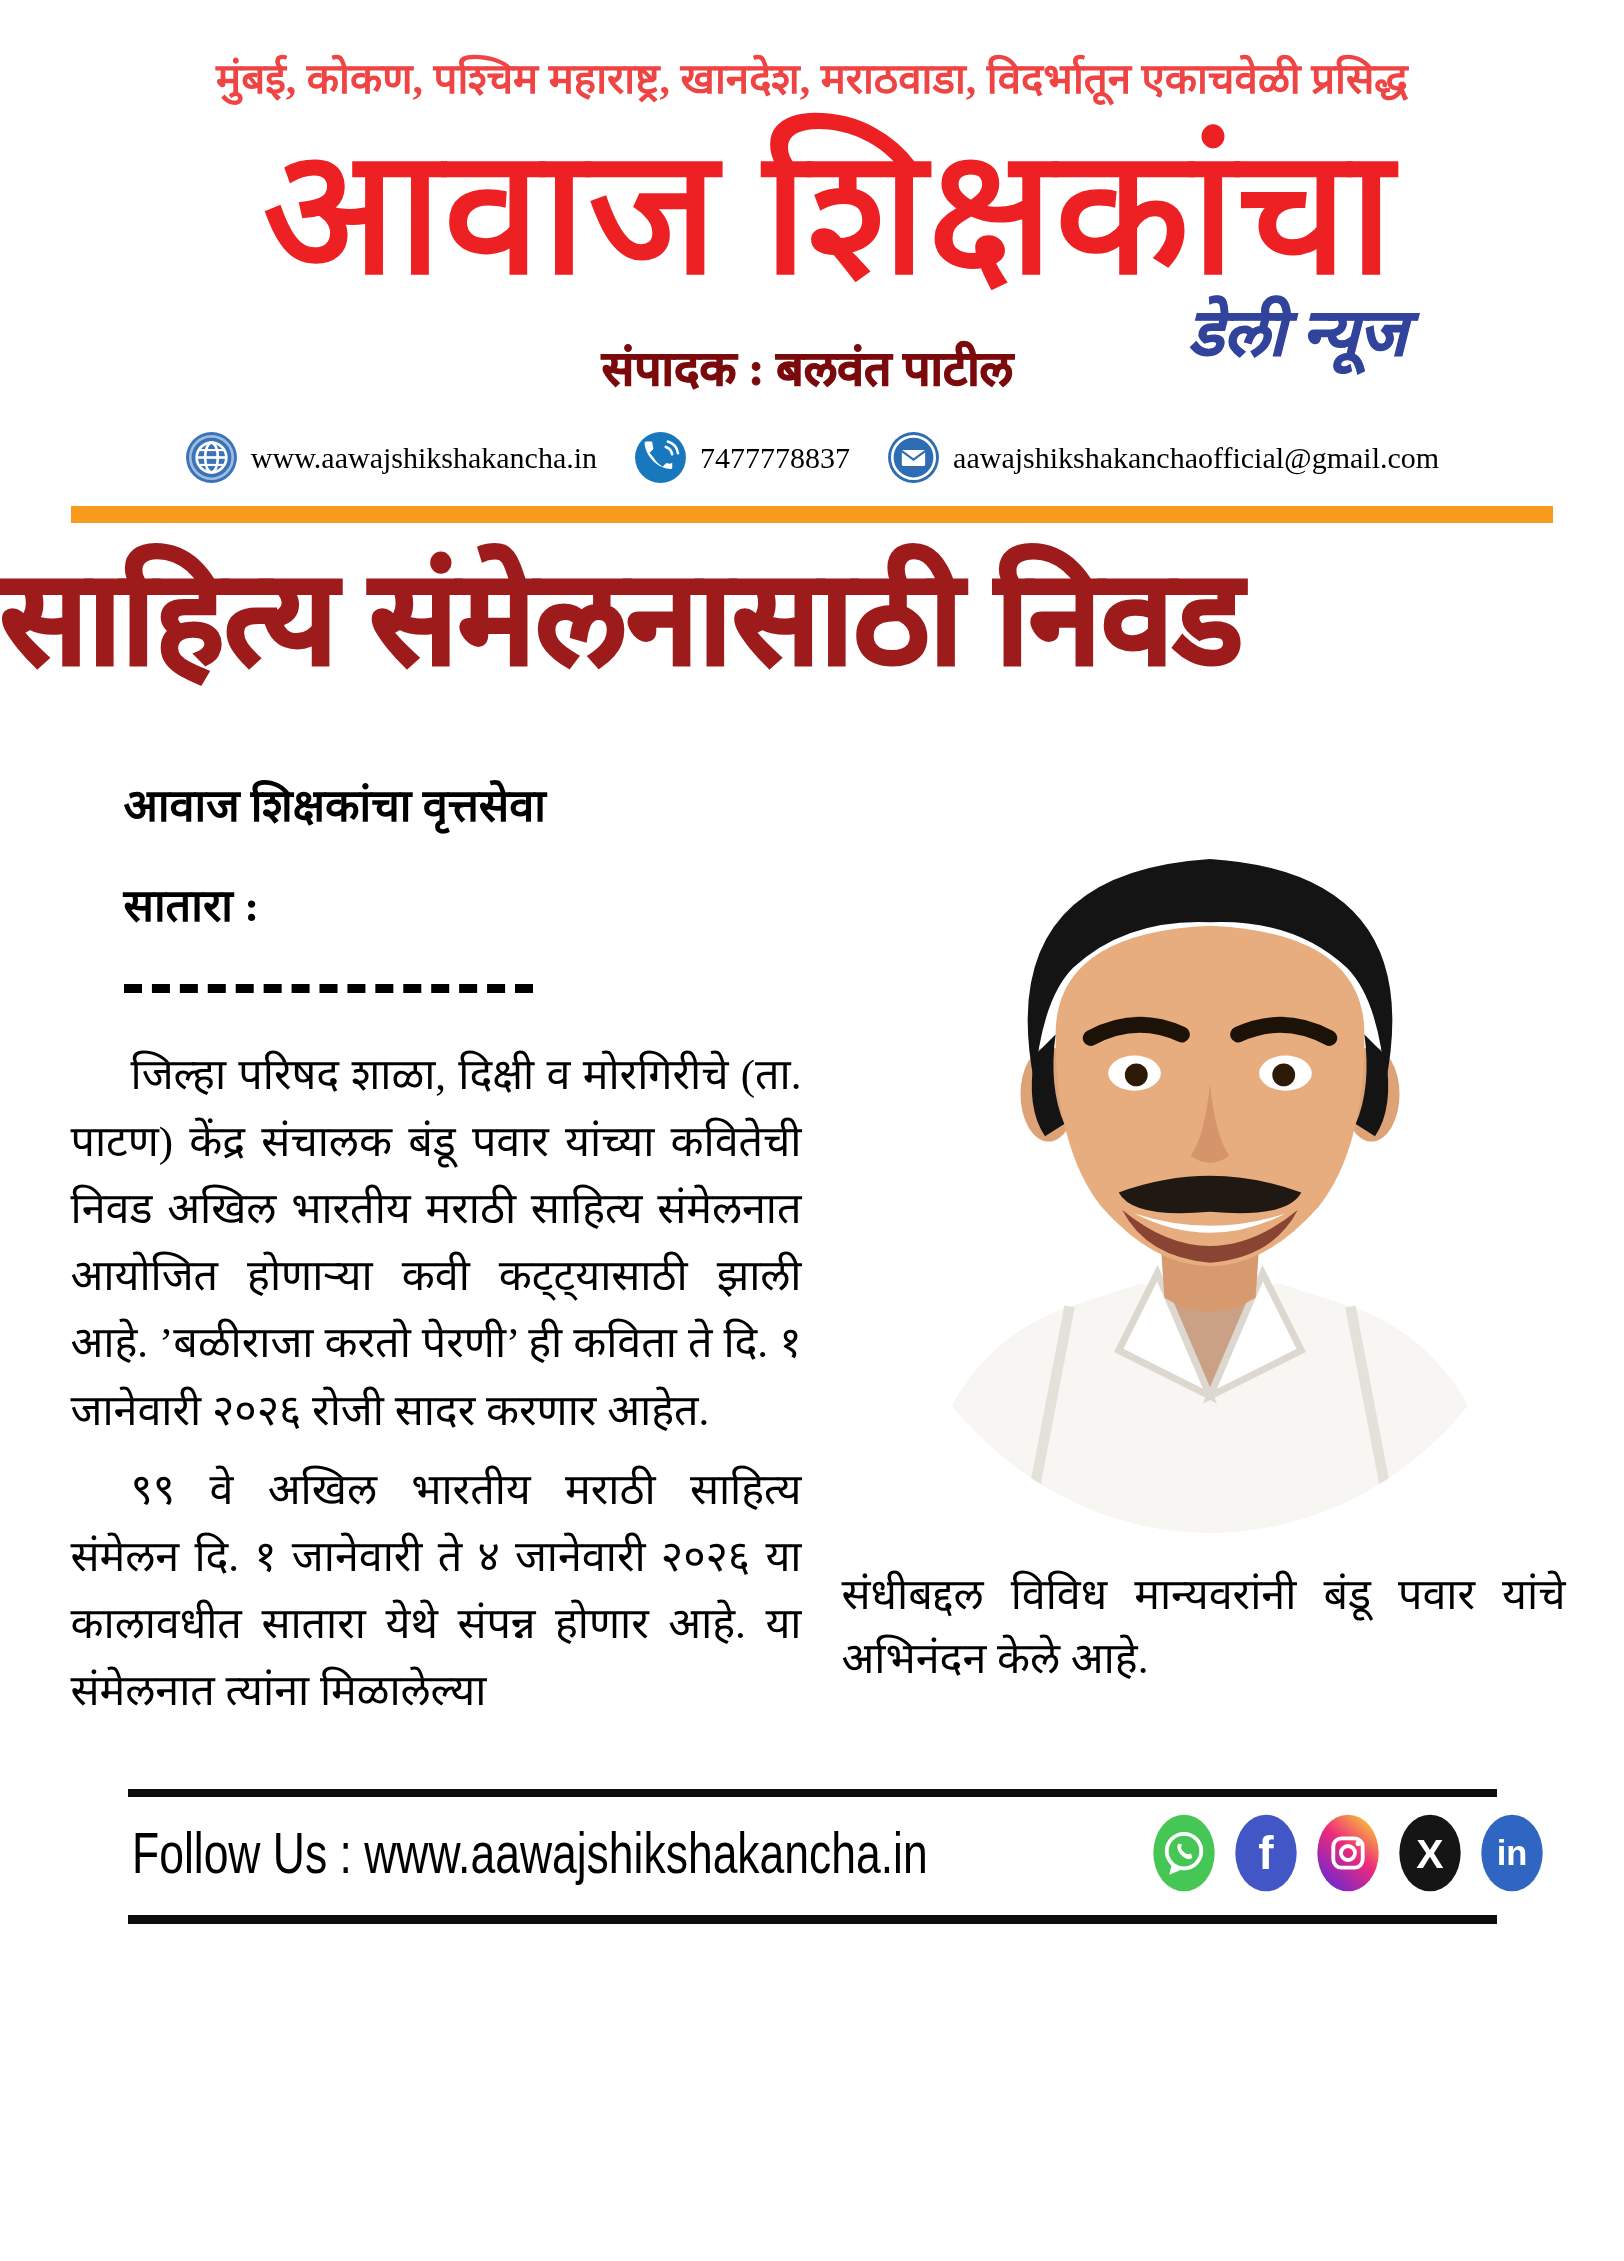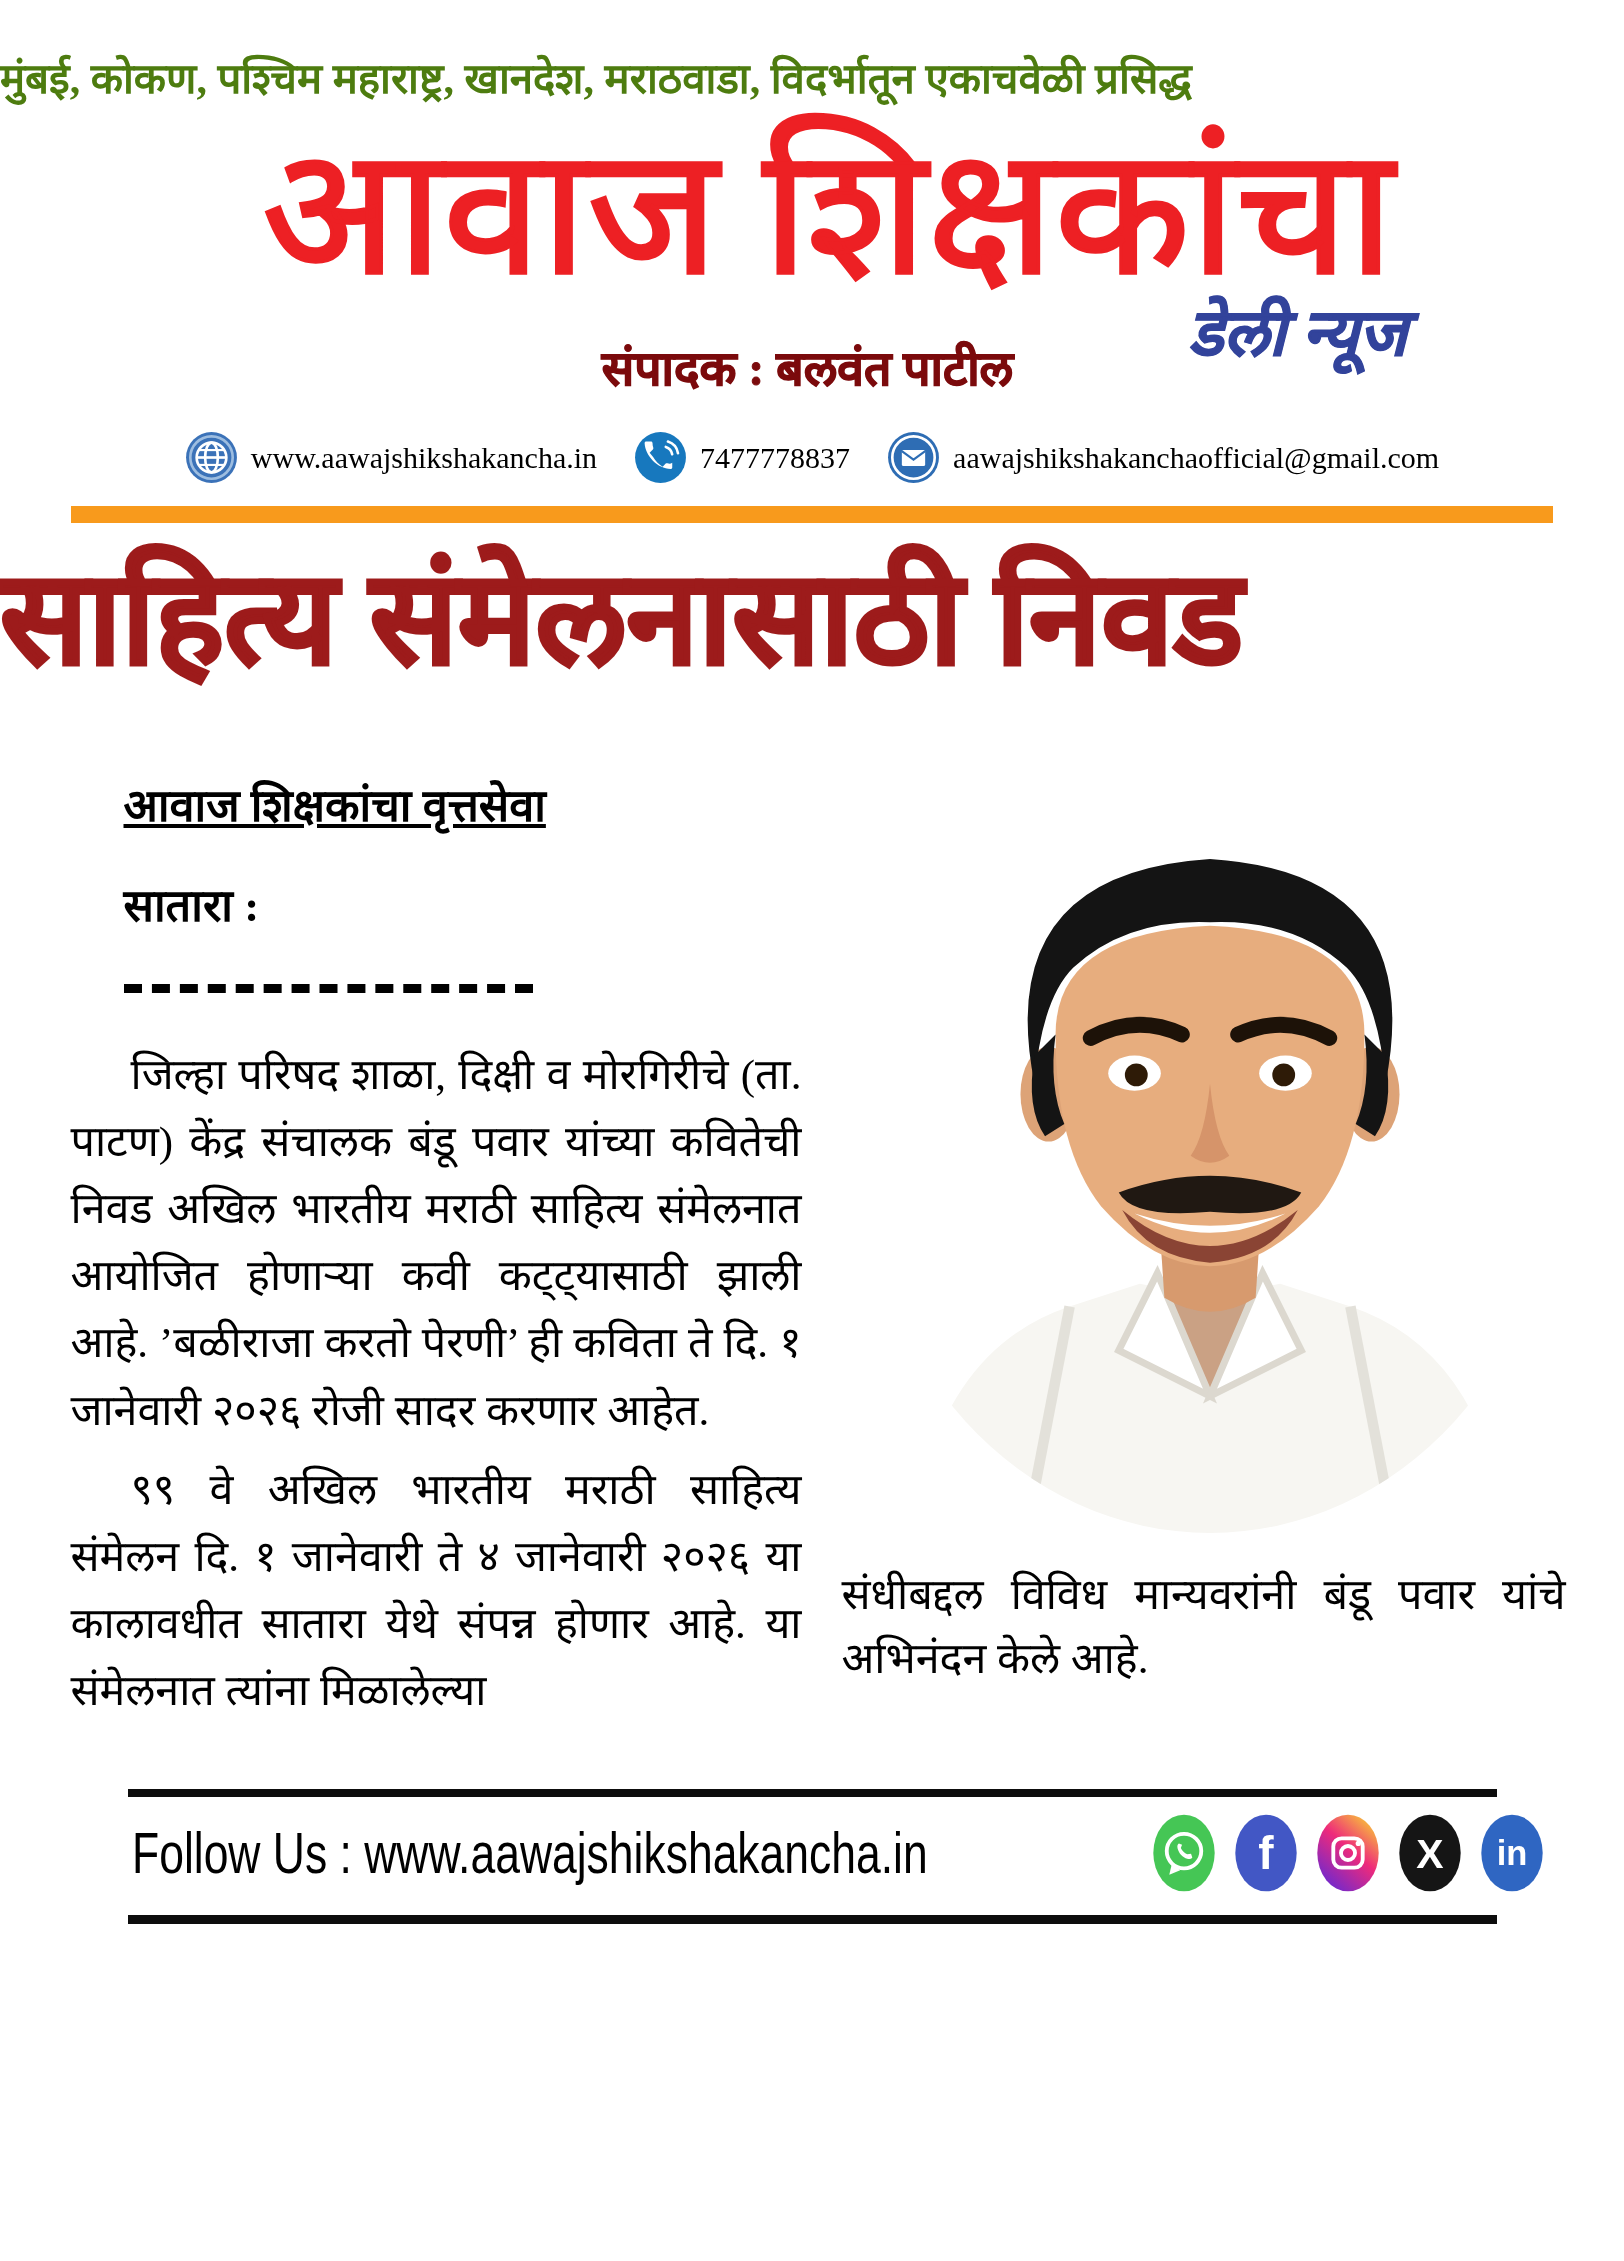--- a/index.html
+++ b/index.html
@@ -8,25 +8,25 @@
     width: 1624px;
     min-height: 2261px;
     font-family: "Liberation Serif", "DejaVu Serif", serif;
     color: #000;
     overflow-x: hidden;
   }
   .page { width: 1624px; min-height: 2261px; background: #fff; padding-top: 48px; }
 
   
   .top-line {
-    text-align: left;
+    text-align: center;
     font-size: 42px;
     font-weight: bold;
     letter-spacing: 0;
-    color: #4d7c0f;
+    color: #ef4444;
   }
   .masthead {
     margin-top: 9px;
     text-align: center;
     font-size: 177px;
     line-height: 1.12;
     font-weight: normal;
     color: #ED2024;
     -webkit-text-stroke: 3.5px #ED2024;
     white-space: nowrap;
@@ -98,21 +98,21 @@
   }
 
   
   .article {
     width: 1507px;
     margin: 76px auto 0;
     display: flex;
     gap: 28px;
   }
   .col-left { flex: 0 0 755px; font-size: 43px; line-height: 1.56; }
-  .byline   { font-weight: bold; font-size: 45px; padding-left: 65px; margin-bottom: 30px; text-decoration: underline; }
+  .byline   { font-weight: bold; font-size: 45px; padding-left: 65px; margin-bottom: 30px; }
   .dateline { font-weight: bold; font-size: 45px; padding-left: 65px; margin-bottom: 43px; }
   .dashed-separator {
     margin-left: 65px;
     width: 409px;
     border-top: 9px dashed #000;
     margin-bottom: 48px;
   }
   .col-left p { text-align: justify; text-indent: 60px; margin: 12px; }
   .col-left p + p { margin-top: 3px; }
 

